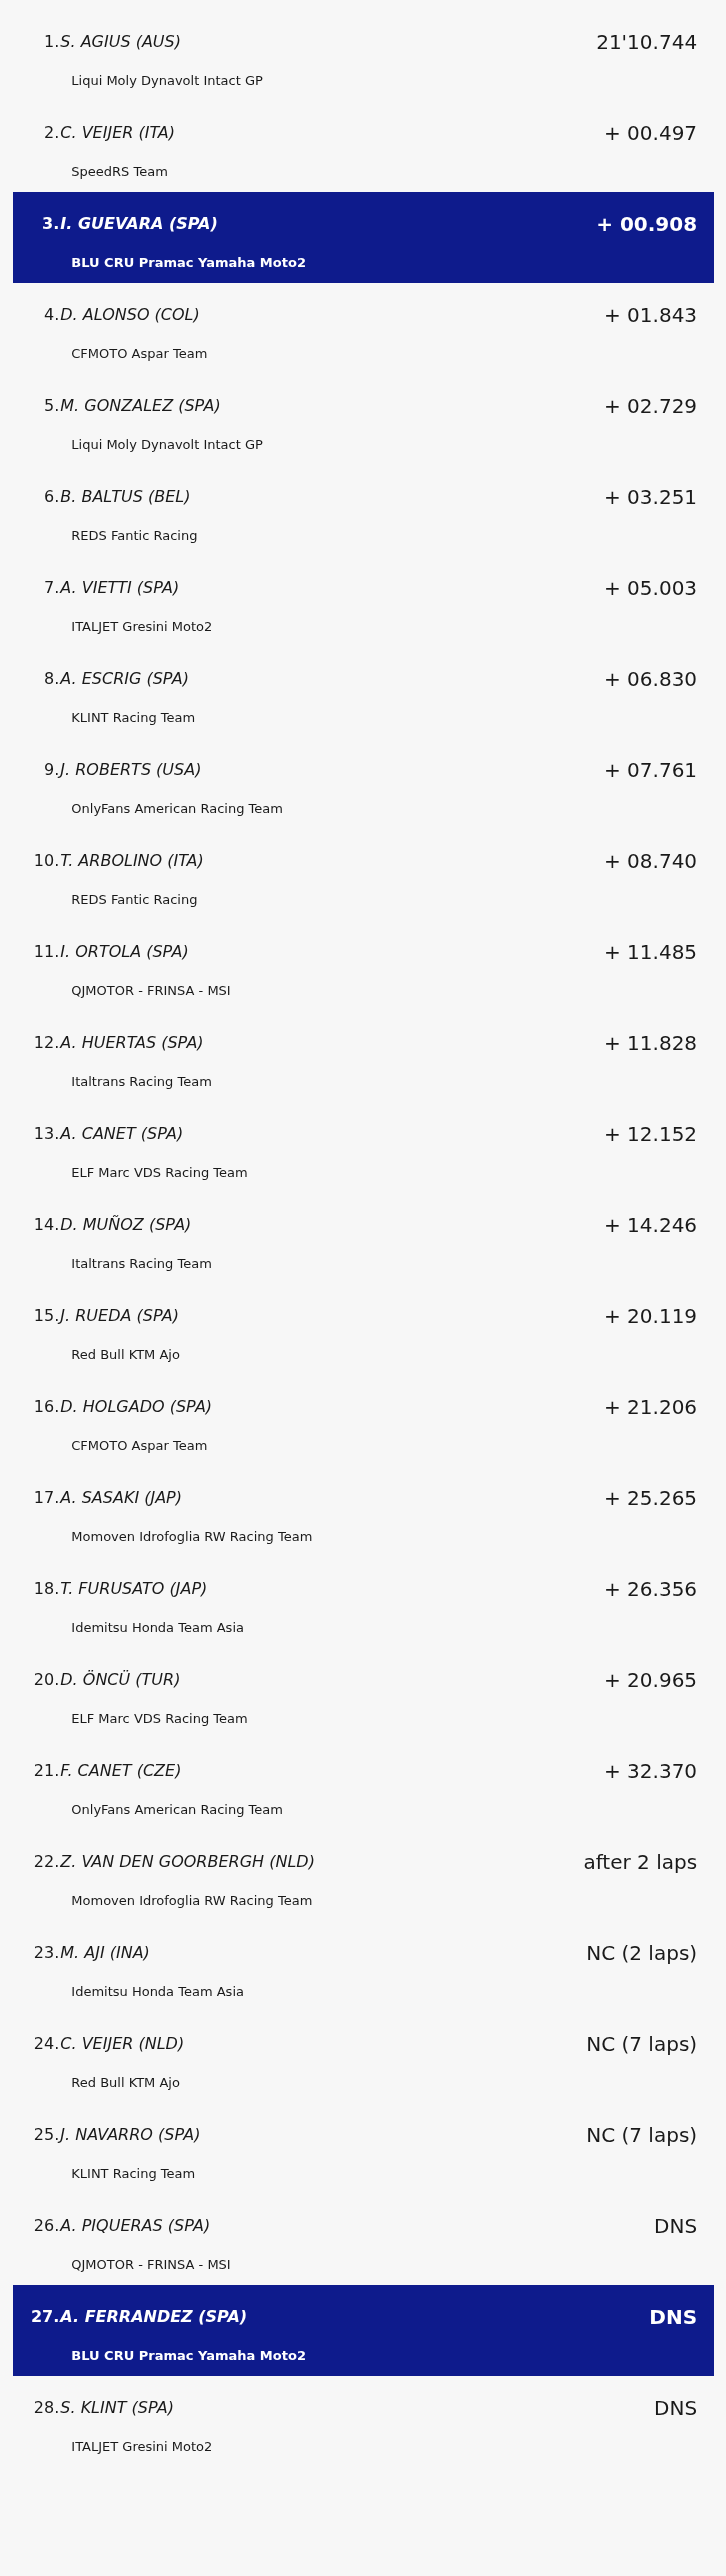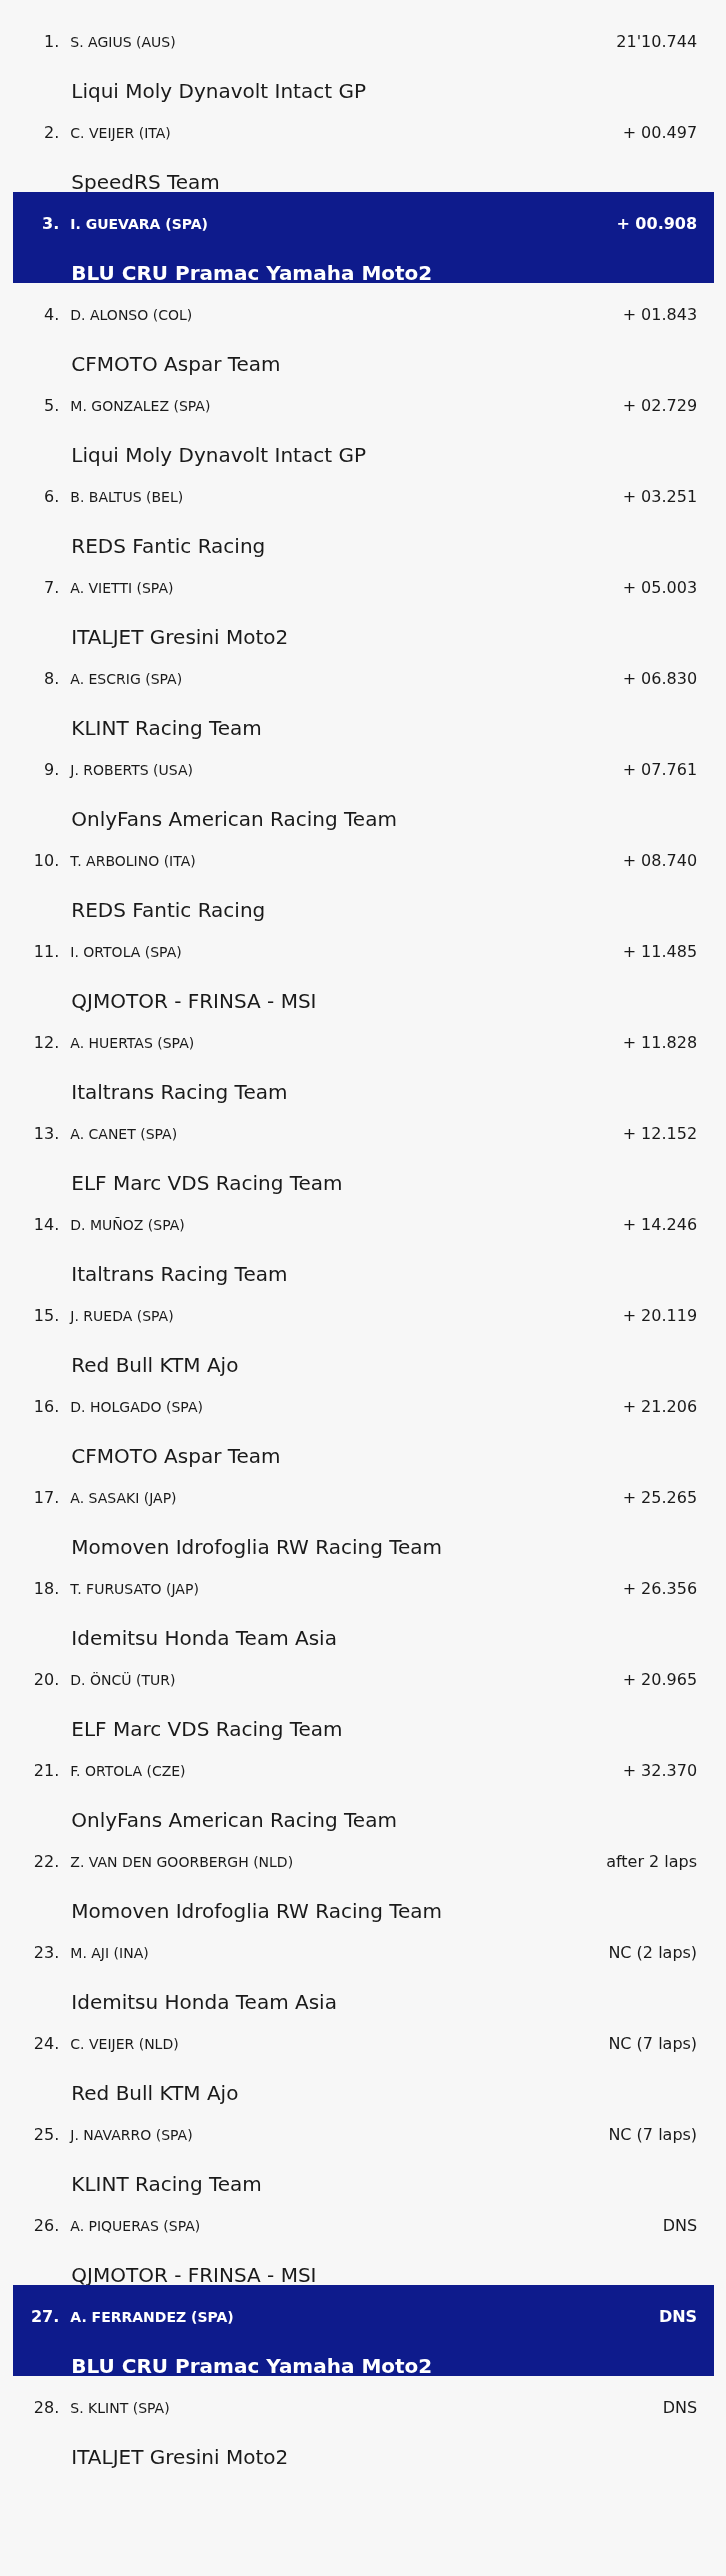--- a/index.html
+++ b/index.html
@@ -32,39 +32,40 @@
       position: absolute;
       left: 0;
       width: 46px;
       top: 21.6px;
       text-align: right;
       font-size: 16px;
       line-height: 20px;
     }
     .name {
       position: absolute;
-      left: 57px;
+      left: 47px;
       top: 21.6px;
-      font-size: 14px;
+      font-size: 16px;
       line-height: 20px;
       white-space: nowrap;
+      font-style: italic;
     }
     .team {
       position: absolute;
       left: 58px;
-      top: 71px;
-      font-size: 20px;
+      top: 61px;
+      font-size: 13px;
       line-height: 20px;
       white-space: nowrap;
     }
     .time {
       position: absolute;
       right: 16.6px;
       top: 21.6px;
-      font-size: 16px;
+      font-size: 20px;
       line-height: 20px;
       text-align: center;
       white-space: nowrap;
     }
   </style>
 </head>
 <body>
 
 <div class="results" id="results">
     <div class="row">
@@ -176,21 +177,21 @@
     <span class="time">+ 26.356</span>
   </div>
     <div class="row">
     <span class="pos">20.</span>
     <span class="name">D. ÖNCÜ (TUR)</span>
     <span class="team">ELF Marc VDS Racing Team</span>
     <span class="time">+ 20.965</span>
   </div>
     <div class="row">
     <span class="pos">21.</span>
-    <span class="name">F. ORTOLA (CZE)</span>
+    <span class="name">F. CANET (CZE)</span>
     <span class="team">OnlyFans American Racing Team</span>
     <span class="time">+ 32.370</span>
   </div>
     <div class="row">
     <span class="pos">22.</span>
     <span class="name">Z. VAN DEN GOORBERGH (NLD)</span>
     <span class="team">Momoven Idrofoglia RW Racing Team</span>
     <span class="time">after 2 laps</span>
   </div>
     <div class="row">

